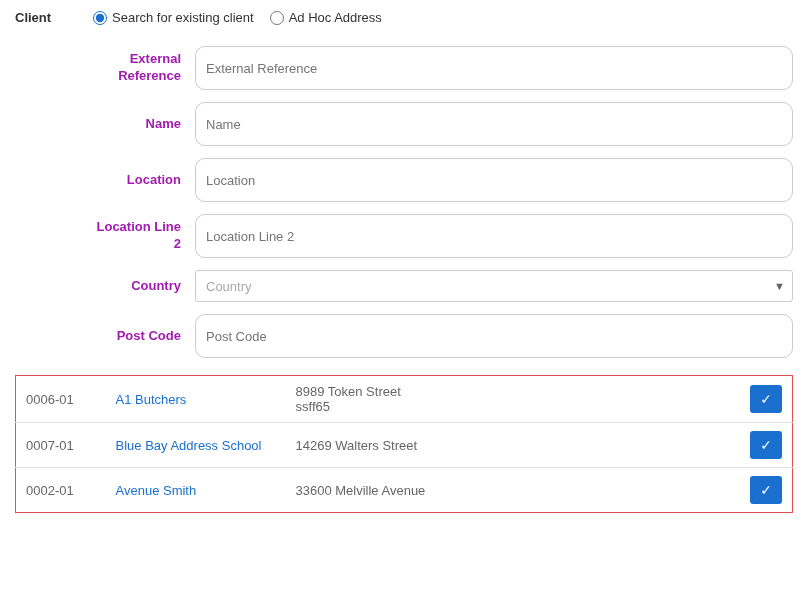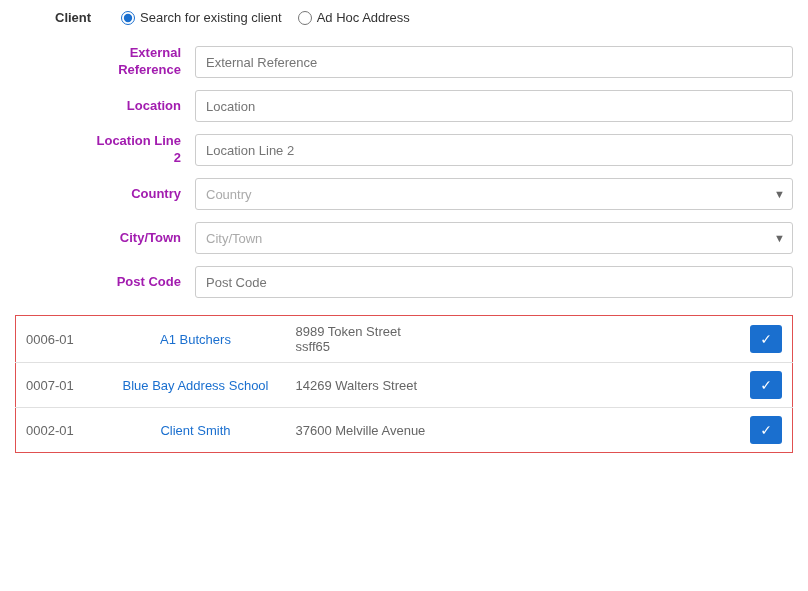--- a/index.html
+++ b/index.html
@@ -10,22 +10,21 @@
       color: #333;
       padding: 10px 15px;
     }
     .client-section {
       width: 100%;
     }
     .client-header {
       display: flex;
       align-items: center;
       margin-bottom: 12px;
-      gap: 16px;
-      margin-left: 40px;
+      gap: 28px;
     }
     .client-label {
       font-weight: bold;
       font-size: 13px;
       color: #333;
       min-width: 50px;
     }
     .radio-group {
       display: flex;
       align-items: center;
@@ -77,25 +76,25 @@
     }
     .form-field-cell {
       display: table-cell;
       vertical-align: middle;
       padding: 3px 0;
     }
     .form-input {
       width: 100%;
       padding: 6px 10px;
       border: 1px solid #ccc;
-      border-radius: 3px;
+      border-radius: 10px;
       font-size: 13px;
       color: #aaa;
       outline: none;
-      height: 32px;
+      height: 44px;
     }
     .form-select-wrapper {
       position: relative;
       width: 100%;
     }
     .form-select {
       width: 100%;
       padding: 6px 30px 6px 10px;
       border: 1px solid #ccc;
       border-radius: 3px;
@@ -136,21 +135,20 @@
       font-size: 13px;
       vertical-align: middle;
     }
     .results-table .col-id {
       color: #666;
       width: 90px;
     }
     .results-table .col-name {
       color: #1a6fcf;
       width: 180px;
-      text-align: center;
     }
     .results-table .col-address {
       color: #666;
       flex: 1;
     }
     .results-table .col-action {
       width: 44px;
       text-align: right;
     }
     .check-btn {
@@ -188,20 +186,26 @@
 
   <div class="form-grid">
 
     <div class="form-row">
       <div class="form-label-cell multiline">External<br>Reference</div>
       <div class="form-field-cell">
         <input type="text" class="form-input" placeholder="External Reference" style="">
       </div>
     </div>
 
+    <div class="form-row">
+      <div class="form-label-cell">Name</div>
+      <div class="form-field-cell">
+        <input type="text" class="form-input" placeholder="Name" style="">
+      </div>
+    </div>
 
     <div class="form-row">
       <div class="form-label-cell">Location</div>
       <div class="form-field-cell">
         <input type="text" class="form-input" placeholder="Location" style="">
       </div>
     </div>
 
     <div class="form-row">
       <div class="form-label-cell multiline">Location Line<br>2</div>
@@ -216,31 +220,20 @@
         <div class="form-select-wrapper">
           <select class="form-select">
             <option value="" disabled="" selected="">Country</option>
           </select>
           <span class="select-arrow">▼</span>
         </div>
       </div>
     </div>
 
 
-    <div class="form-row">
-      <div class="form-label-cell">City/Town</div>
-      <div class="form-field-cell">
-        <div class="form-select-wrapper">
-          <select class="form-select">
-            <option value="" disabled="" selected="">City/Town</option>
-          </select>
-          <span class="select-arrow">▼</span>
-        </div>
-      </div>
-    </div>
 
     <div class="form-row">
       <div class="form-label-cell">Post Code</div>
       <div class="form-field-cell">
         <input type="text" class="form-input" placeholder="Post Code" style="">
       </div>
     </div>
 
   </div>
 
@@ -257,22 +250,22 @@
       <tr>
         <td class="col-id">0007-01</td>
         <td class="col-name">Blue Bay Address School</td>
         <td class="col-address">14269 Walters Street</td>
         <td class="col-action">
           <button class="check-btn">✓</button>
         </td>
       </tr>
       <tr>
         <td class="col-id">0002-01</td>
-        <td class="col-name">Client Smith</td>
-        <td class="col-address">37600 Melville Avenue</td>
+        <td class="col-name">Avenue Smith</td>
+        <td class="col-address">33600 Melville Avenue</td>
         <td class="col-action">
           <button class="check-btn">✓</button>
         </td>
       </tr>
     </tbody>
   </table>
 
 </div>
 
 </body></html>

